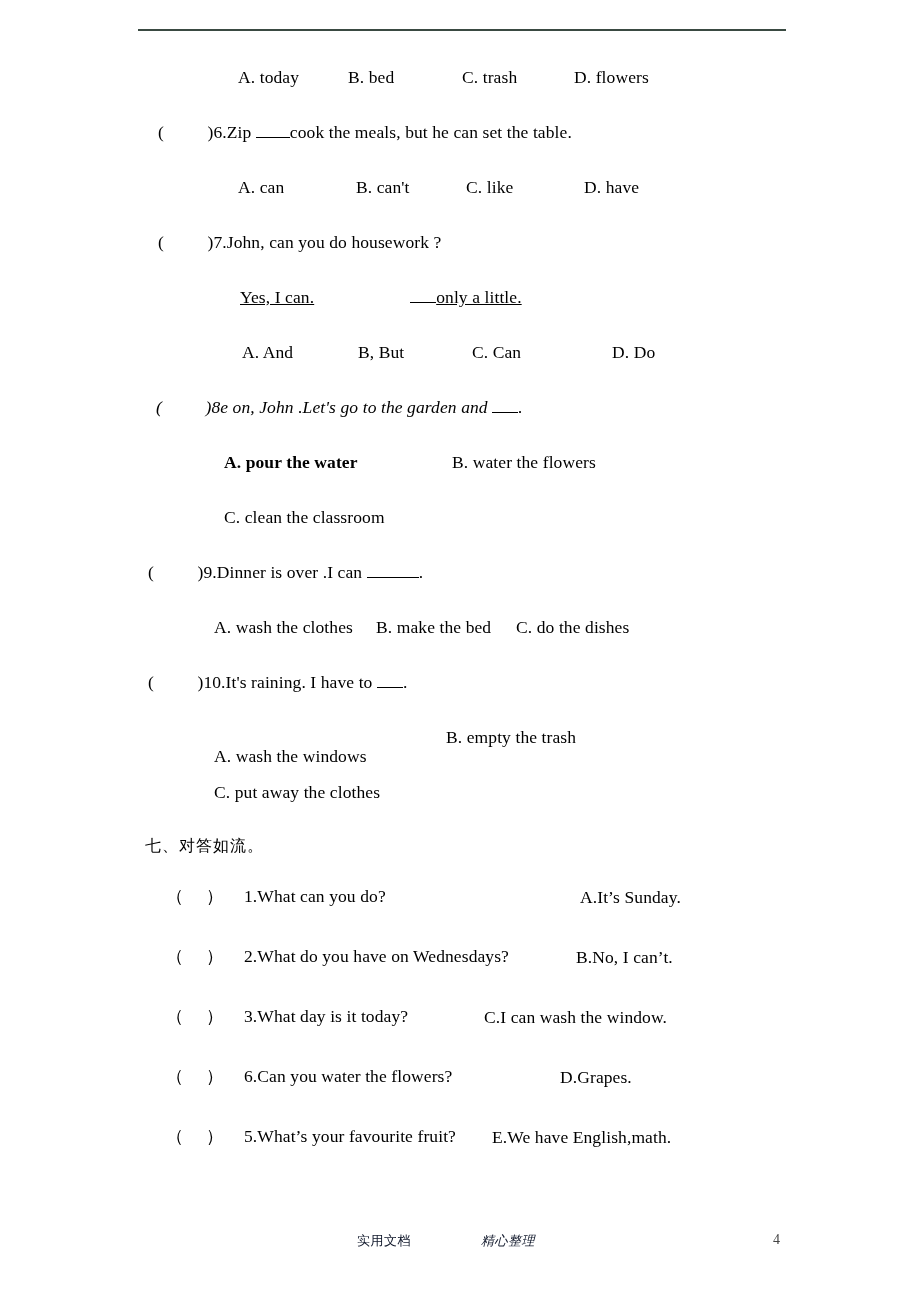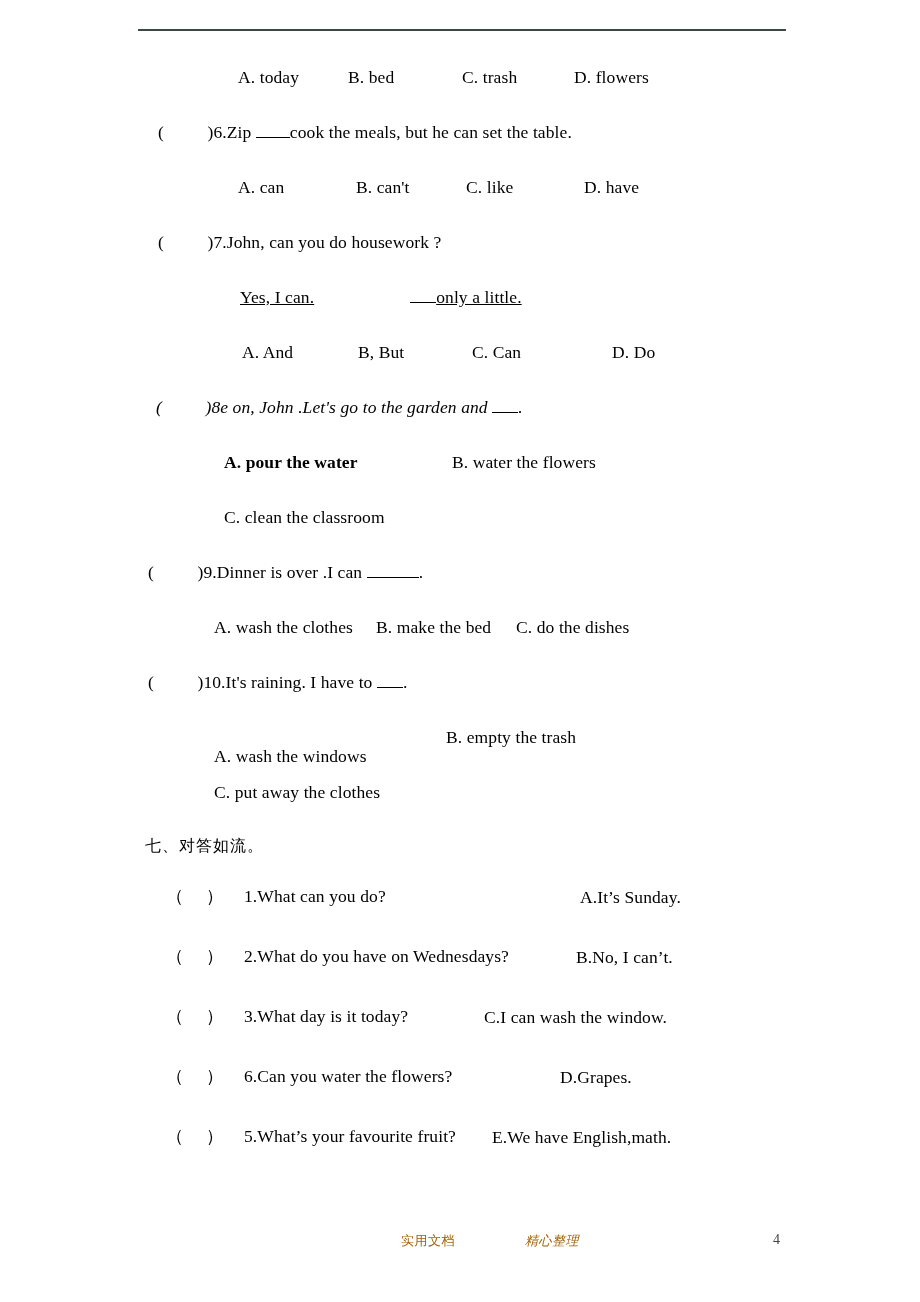--- a/index.html
+++ b/index.html
@@ -57,24 +57,23 @@
   .blank.w-lg { width: 52px; }
 
   
   .paren { letter-spacing: 0px; }
 
   
   .footer-item {
     position: absolute;
     font-family: "DejaVu Sans", "Liberation Sans", sans-serif;
     font-size: 13px;
-    color: #a16207;
+    color: #0f172a;
     white-space: pre;
     letter-spacing: 0.5px;
-    margin-left: 44px;
   }
   .footer-page {
     position: absolute;
     font-family: "Liberation Serif", serif;
     font-size: 14px;
     color: #444;
     white-space: pre;
   }
 </style>
 </head>

